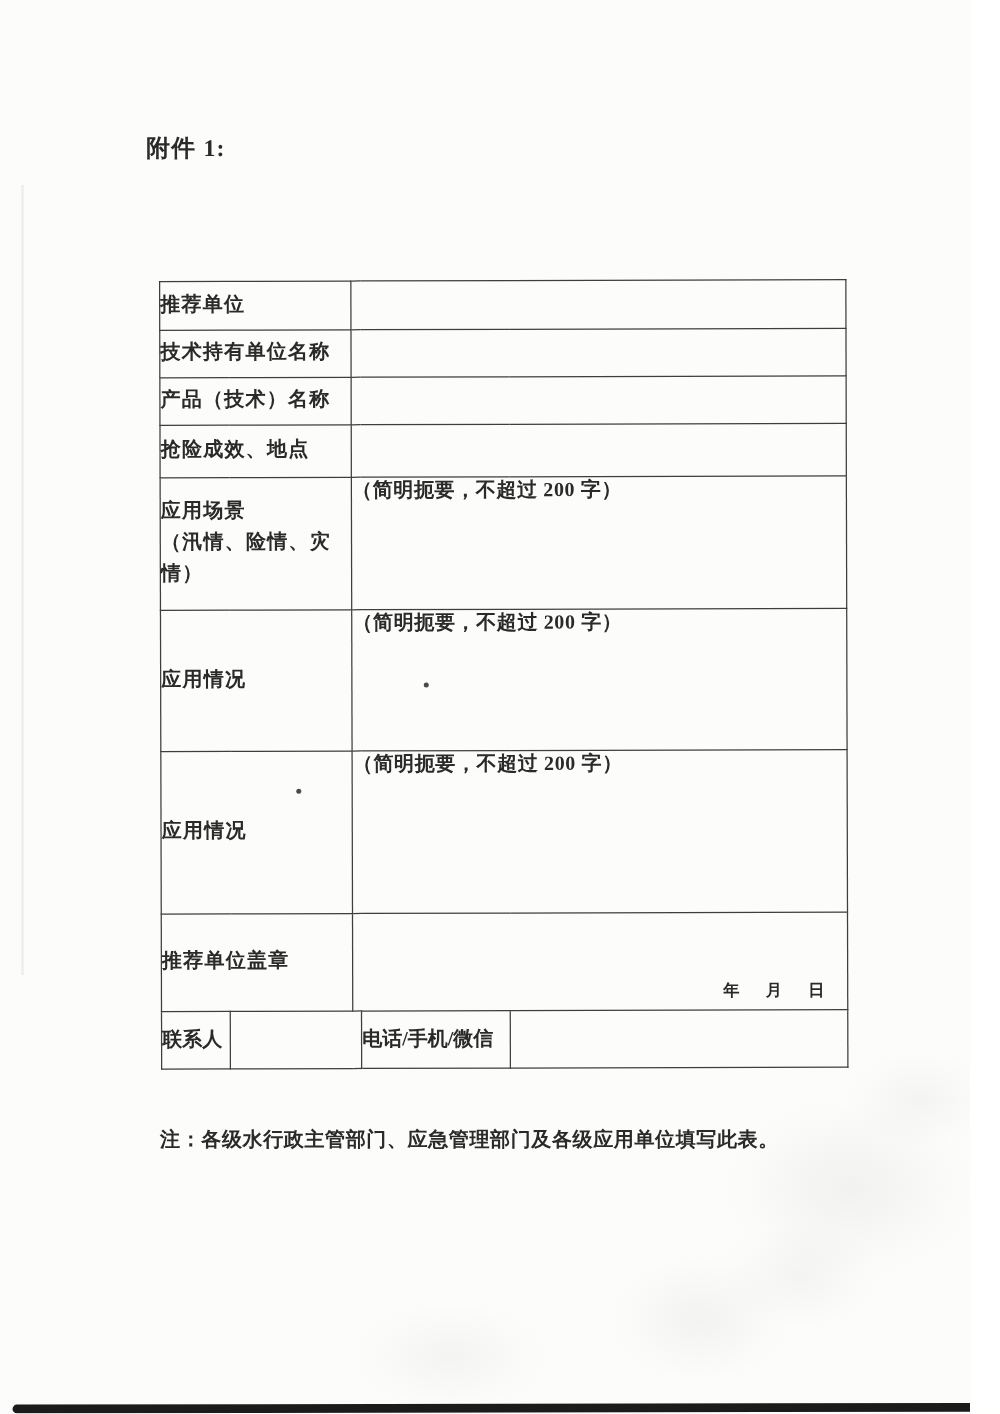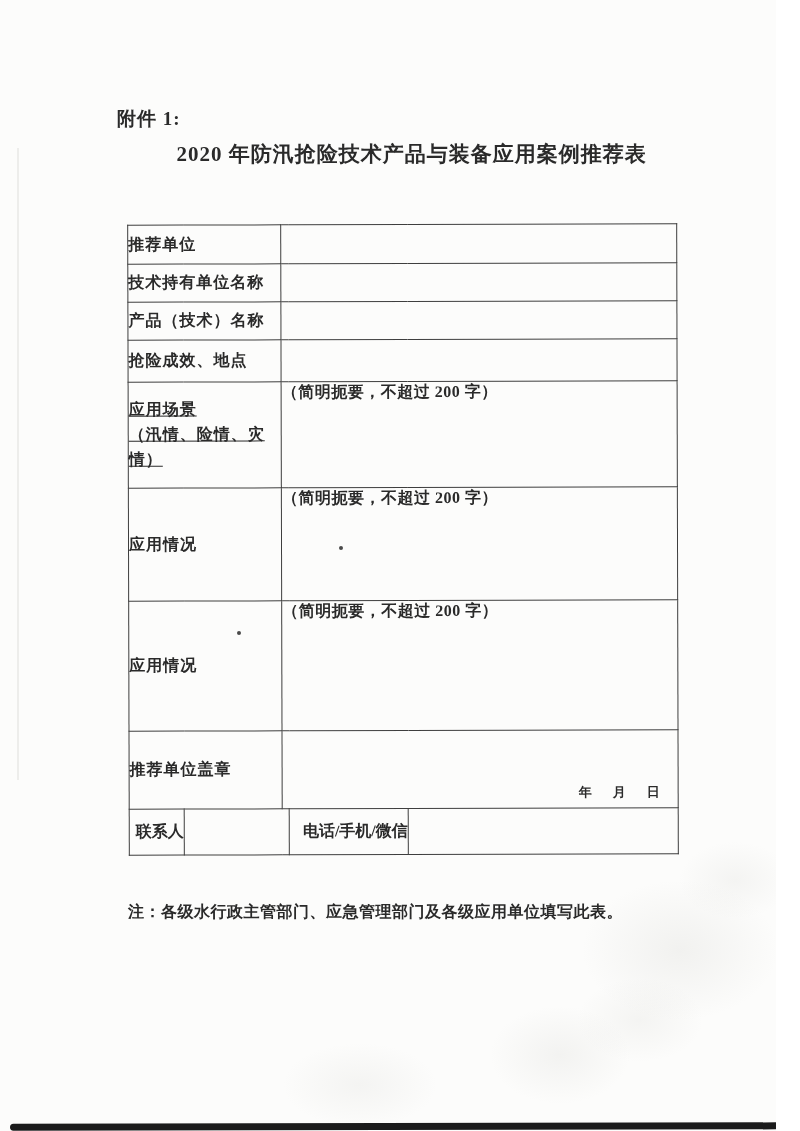--- a/index.html
+++ b/index.html
@@ -62,36 +62,36 @@
     font-weight: 600;
     color: #2a2a2a;
   }
   td.lbl {
     text-align: left;
     vertical-align: middle;
     letter-spacing: 1px;
     line-height: 1.55;
     margin-top: 24px;
   }
-  td.pre { white-space: pre-line; text-decoration: underline; }
+  td.pre { white-space: pre-line; }
   td.val { vertical-align: top; }
   td.hint-cell { padding: 8px 6px 0 12px; }
   .hint { letter-spacing: 0.5px; }
   td.stamp { position: relative; }
   .date-line {
     position: absolute;
     right: 14px;
     bottom: 6px;
     font-size: 13px;
     font-weight: 600;
     letter-spacing: 4px;
     white-space: nowrap;
   }
   td.contact-lbl {
-    text-align: right;
+    text-align: left;
     vertical-align: middle;
     letter-spacing: 0;
   }
 
   .note {
     position: absolute;
     left: 128px;
     top: 902px;
     width: 600px;
     font-size: 16px;
@@ -124,21 +124,20 @@
   .speck-1 { left: 339px; top: 546px; width: 4px; height: 4px; }
   .speck-2 { left: 237px; top: 631px; width: 4px; height: 4px; }
 </style>
 </head>
 <body>
 
 <div class="page">
 
   <div class="attachment">附件 1:</div>
 
-  <h1 class="title">2020 年防汛抢险技术产品与装备应用案例推荐表</h1>
 
   <div class="form-wrap">
     <table class="form">
       <colgroup>
         <col style="width:55px">
         <col style="width:98px">
         <col style="width:7px">
         <col style="width:119px">
         <col style="width:270px">
       </colgroup>

